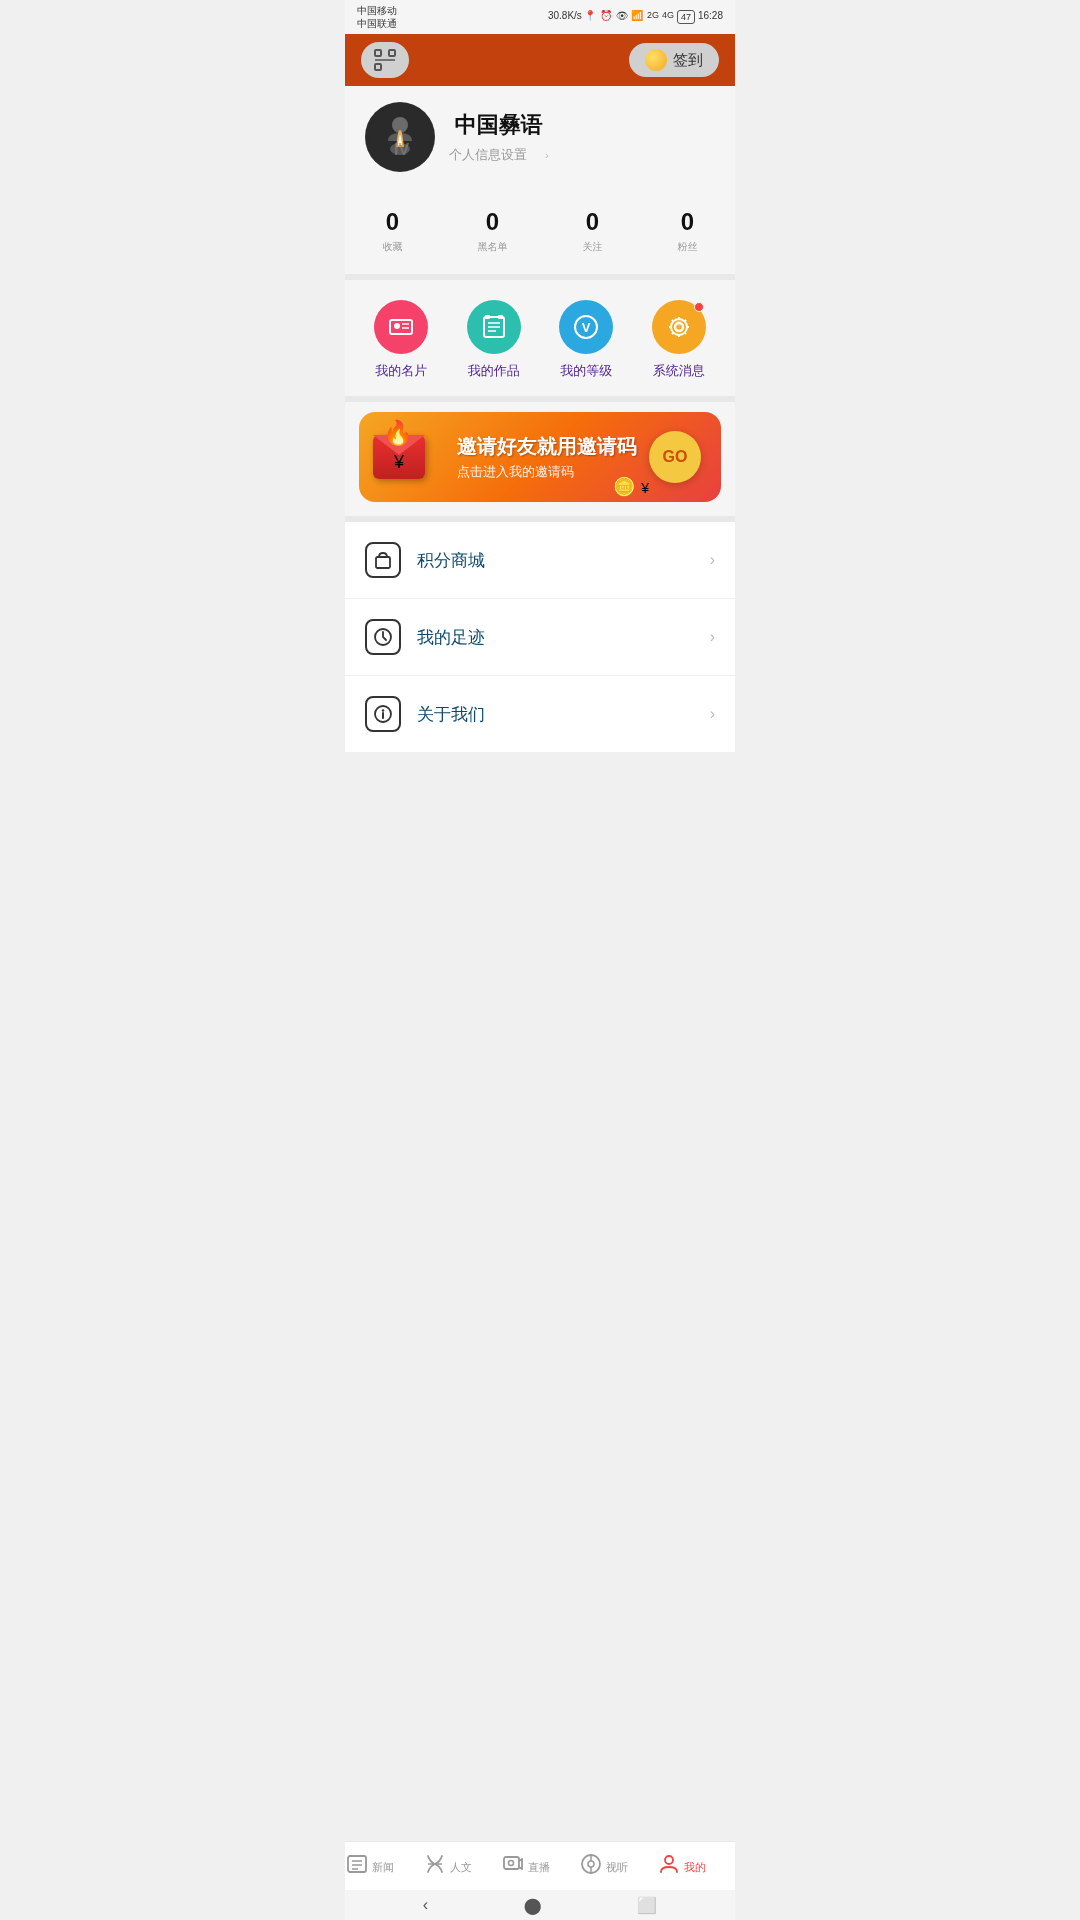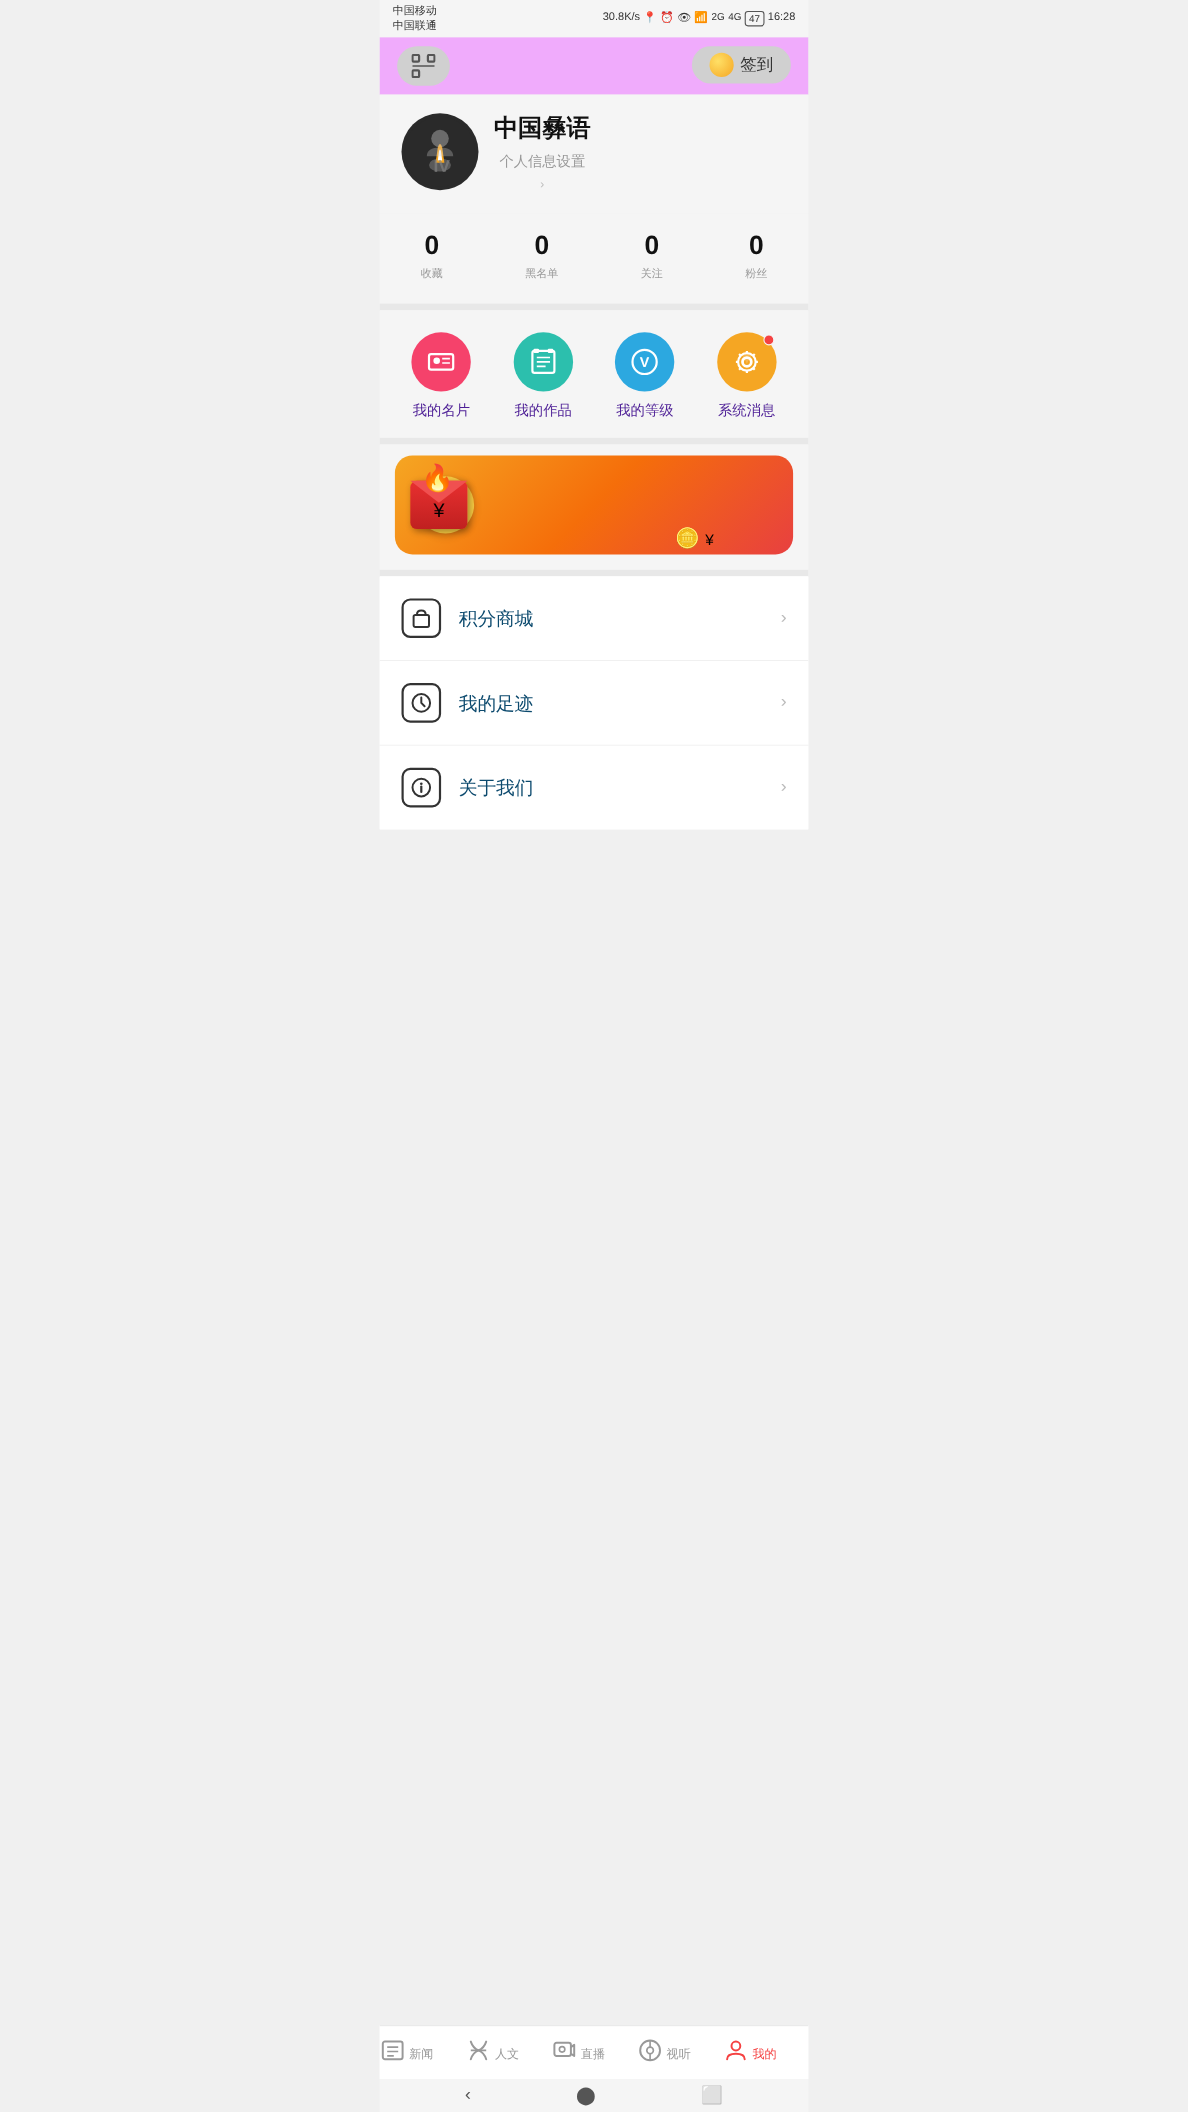--- a/index.html
+++ b/index.html
@@ -21,25 +21,25 @@
       justify-content: space-between;
       align-items: center;
       font-size: 10px;
       color: #333;
     }
     .status-left { display: flex; flex-direction: column; line-height: 1.3; }
     .status-right { display: flex; align-items: flex-start; gap: 3px; font-size: 10px; }
 
     
     .top-bar {
-      background: #f0abfc;
+      background: #c2410c;
       padding: 8px 16px;
       display: flex;
       justify-content: space-between;
-      align-items: flex-start;
+      align-items: center;
     }
     .scan-btn {
       background: #d0d0d0;
       border: none;
       border-radius: 20px;
       width: 48px;
       height: 36px;
       display: flex;
       align-items: center;
       justify-content: center;
@@ -98,22 +98,21 @@
       font-weight: bold;
       color: #111;
       margin-bottom: 6px;
       text-align: center;
     }
     .profile-settings {
       font-size: 13px;
       color: #999;
       display: flex;
       align-items: center;
-      gap: 6px;
-      flex-direction: column;
+      gap: 18px;
     }
     .chevron-small {
       font-size: 11px;
       color: #bbb;
     }
 
     
     .stats-row {
       background: #f5f5f5;
       display: flex;
@@ -469,20 +468,24 @@
 
           <div style="width:52px;height:44px;background:linear-gradient(#e83030,#c02020);border-radius:6px;display:flex;align-items:center;justify-content:center;position:relative;box-shadow:2px 2px 6px rgba(0,0,0,0.3)">
             <div style="width:0;height:0;border-left:26px solid transparent;border-right:26px solid transparent;border-top:20px solid #f05050;position:absolute;top:0;left:0;"></div>
             <span style="font-size:18px;margin-top:10px;z-index:1">¥</span>
           </div>
 
           <div style="position:absolute;top:-16px;left:10px;font-size:24px">🔥</div>
         </div>
       </div>
 
+      <div style="margin-left:78px;flex:1">
+        <div class="banner-title">邀请好友就用邀请码</div>
+        <div class="banner-subtitle">点击进入我的邀请码</div>
+      </div>
 
       <div style="position:absolute;bottom:4px;right:72px;font-size:18px">
         <span>🪙</span>
         <span style="font-size:14px">¥</span>
       </div>
 
       <div class="banner-go">
         <span>GO</span>
       </div>
     </div>

